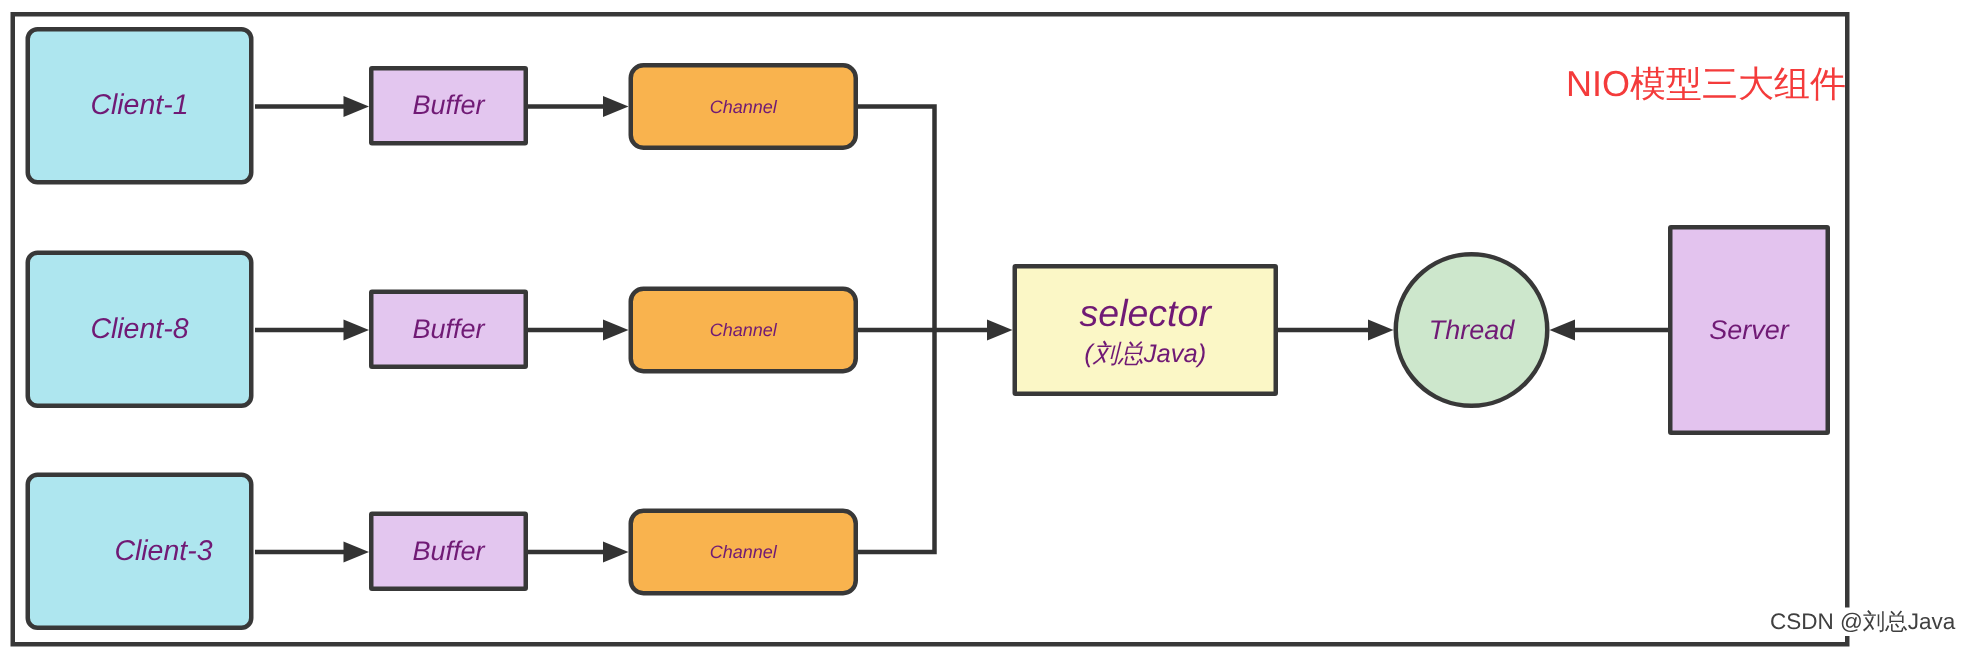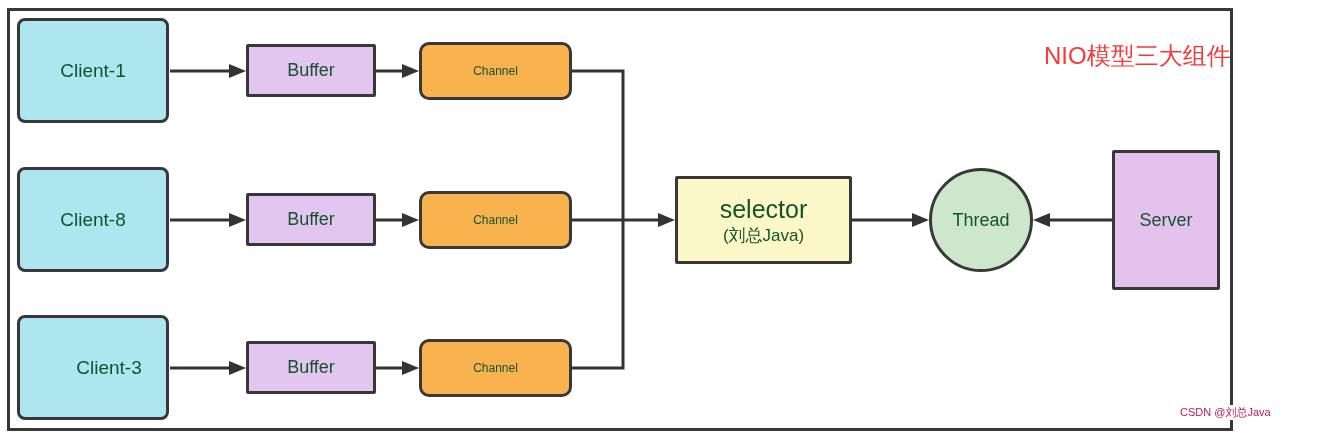--- a/index.html
+++ b/index.html
@@ -28,32 +28,33 @@
   }
   .node {
     position: absolute;
     box-sizing: border-box;
     border: 3px solid #383838;
     display: flex;
     align-items: center;
     justify-content: center;
     text-align: center;
     font-size: 19px;
-    color: #14532d;
+    color: #701a75;
+    font-style: italic;
   }
   .client {
     left: 17px; width: 152px; height: 105px;
     background: #aee6ef;
     border-radius: 8px;
   }
   .client-1 { top: 18px; }
   .client-2 { top: 167px; }
   .client-3 { top: 315px; padding-left: 32px; }
   .buffer {
-    left: 246px; width: 130px; height: 53px;
+    left: 246px; width: 106px; height: 53px;
     background: #e3c6ef;
     border-radius: 2px;
     font-size: 18px;
   }
   .buffer-1 { top: 44px; }
   .buffer-2 { top: 193px; }
   .buffer-3 { top: 341px; }
   .channel {
     left: 419px; width: 153px; height: 58px;
     background: #f9b34e;
@@ -89,22 +90,22 @@
     left: 1044px; top: 28px;
     font-size: 24px;
     font-weight: normal;
     color: #f43b3b;
     white-space: nowrap;
     margin-top: 12px;
   }
   .watermark {
     position: absolute;
     left: 1178px; top: 405px;
-    font-size: 11px;
-    color: #be185d;
+    font-size: 15px;
+    color: #404040;
     white-space: nowrap;
     background: #ffffff;
     padding-left: 2px;
   }
   .stroke-line { stroke: #333333; stroke-width: 3; fill: none; }
   .arrow-head { fill: #333333; stroke: none; }
 </style>
 </head>
 <body>
 

